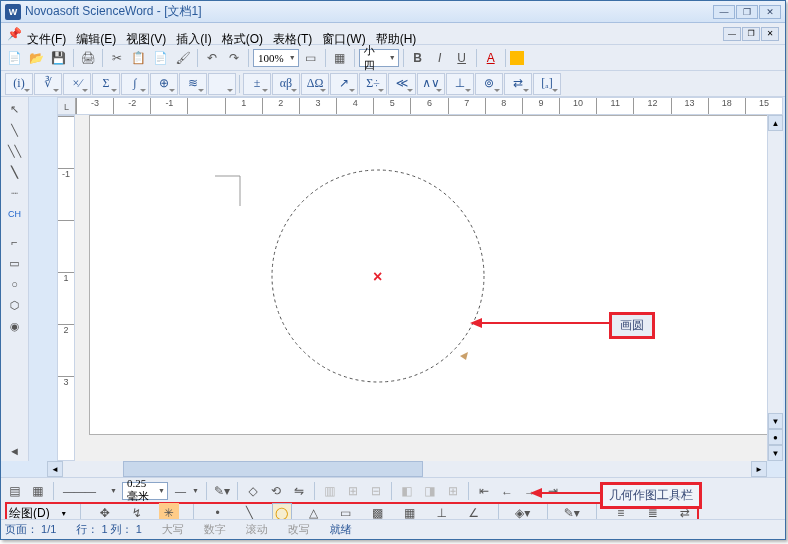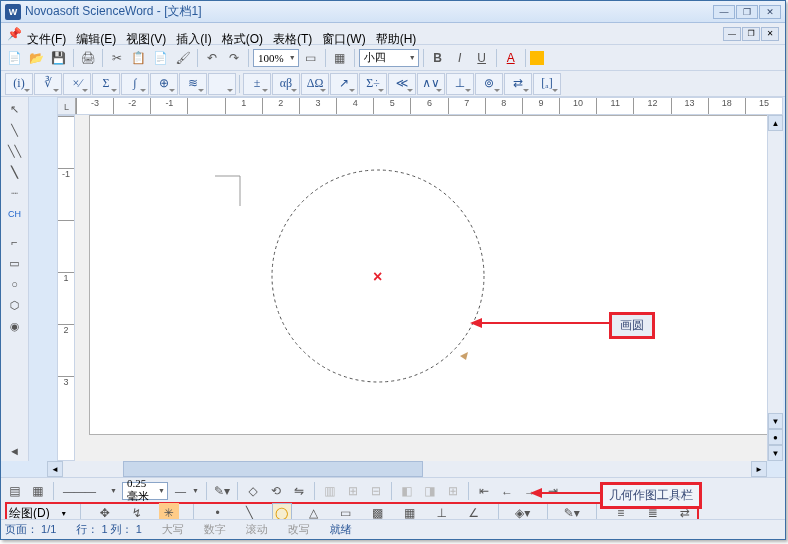--- a/index.html
+++ b/index.html
@@ -94,21 +94,21 @@
     <div class="tbtn">🖌</div>
     <div class="sep"></div>
     <div class="tbtn">↶</div>
     <div class="tbtn">↷</div>
     <div class="sep"></div>
     <div class="combo">100%</div>
     <div class="tbtn">▭</div>
     <div class="sep"></div>
     <div class="tbtn">▦</div>
     <div class="sep"></div>
-    <div class="combo" style="width:60px">小四</div>
+    <div class="combo" style="width:40px">小四</div>
     <div class="sep"></div>
     <div class="tbtn">
         <b>B</b>
       </div>
     <div class="tbtn">
         <i>I</i>
       </div>
     <div class="tbtn">
         <u>U</u>
       </div>

